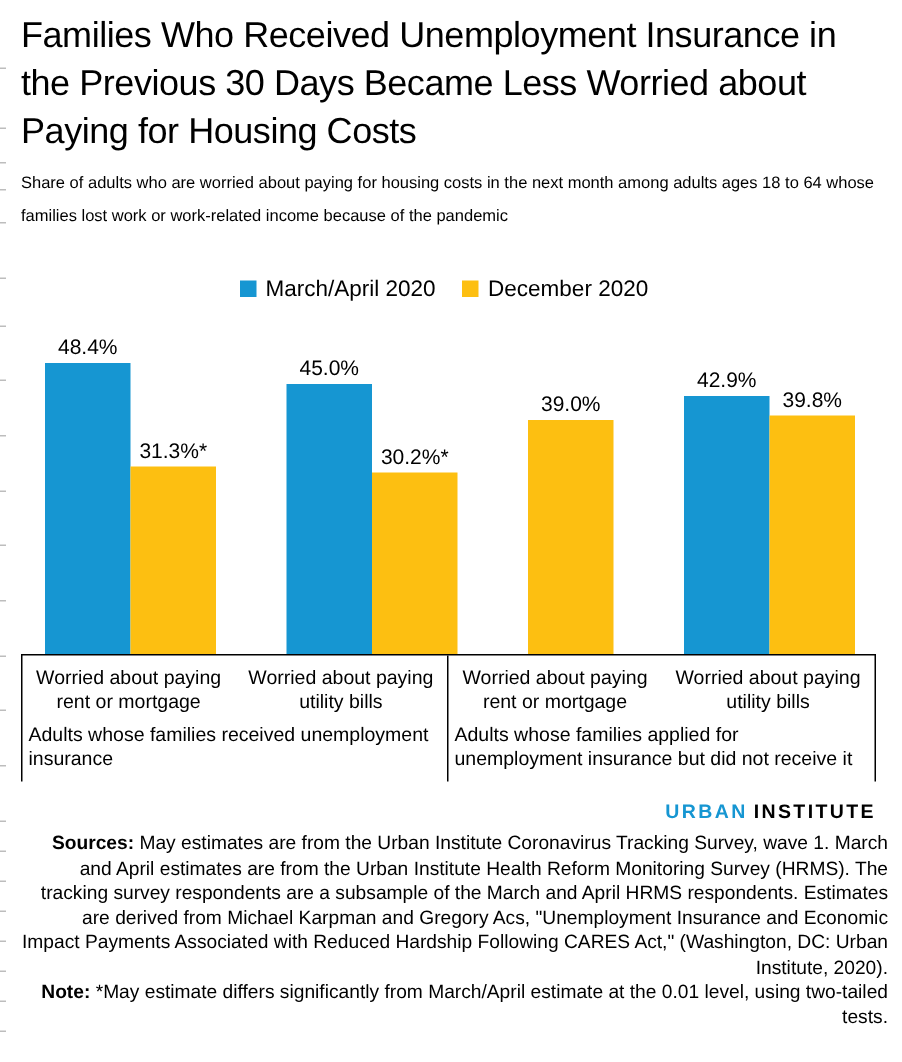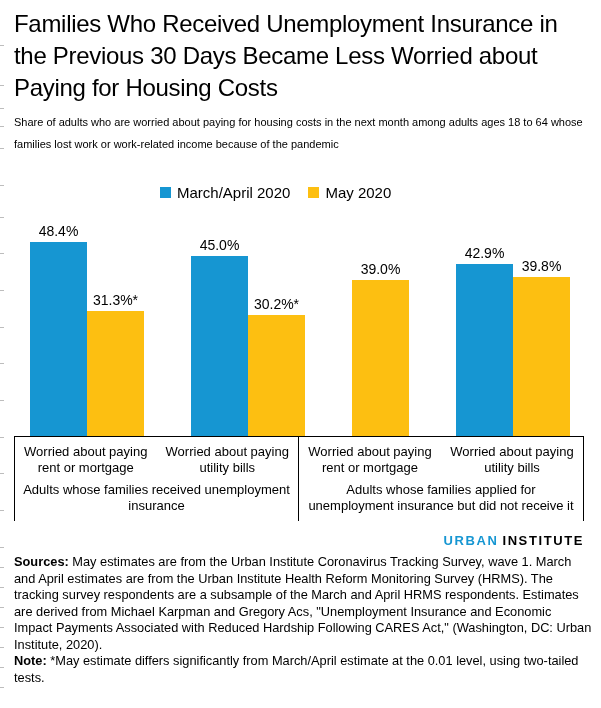--- a/index.html
+++ b/index.html
@@ -77,37 +77,37 @@
   .axis-cat {
     width: 50%;
     padding: 7px 3px 2px 3px;
     text-align: center;
     font-size: 13px;
     line-height: 16px;
   }
   .axis-group {
     width: 100%;
     padding: 4px 4px 7px 4px;
-    text-align: center;
     font-size: 13px;
     line-height: 16px;
   }
   .logo {
     margin: 12px 17px 0 0;
     text-align: right;
     font-weight: bold;
     font-size: 13px;
     letter-spacing: 1.6px;
     white-space: nowrap;
   }
   .logo .urban { margin-right: 4px; }
   .notes {
     margin: 6px 9px 0 14px;
     font-size: 12.8px;
     line-height: 16.5px;
+    text-align: right;
   }
   .notes p { margin: 0; }
   .notes b { font-weight: bold; }
   .edge-tick {
     position: absolute;
     left: 0;
     width: 4px;
     height: 1px;
     background: #bdbdbd;
   }
@@ -119,21 +119,21 @@
 
 <p class="subtitle">Share of adults who are worried about paying for housing costs in the next month among adults ages 18 to 64 whose families lost work or work-related income because of the pandemic</p>
 
 <div class="legend">
   <span class="legend-item">
     <span class="legend-swatch" style="background: rgb(22, 150, 210);"></span>
     <span>March/April 2020</span>
   </span>
   <span class="legend-item">
     <span class="legend-swatch" style="background: rgb(253, 191, 17);"></span>
-    <span>May 2020</span>
+    <span>December 2020</span>
   </span>
 </div>
 
 <div class="chart" id="chart">
     <div class="group">
       <div class="bar-col">
         <span class="bar-value">48.4%</span>
         <div class="bar" style="height: 193.6px; background: rgb(22, 150, 210);"></div>
       </div>
       <div class="bar-col">

